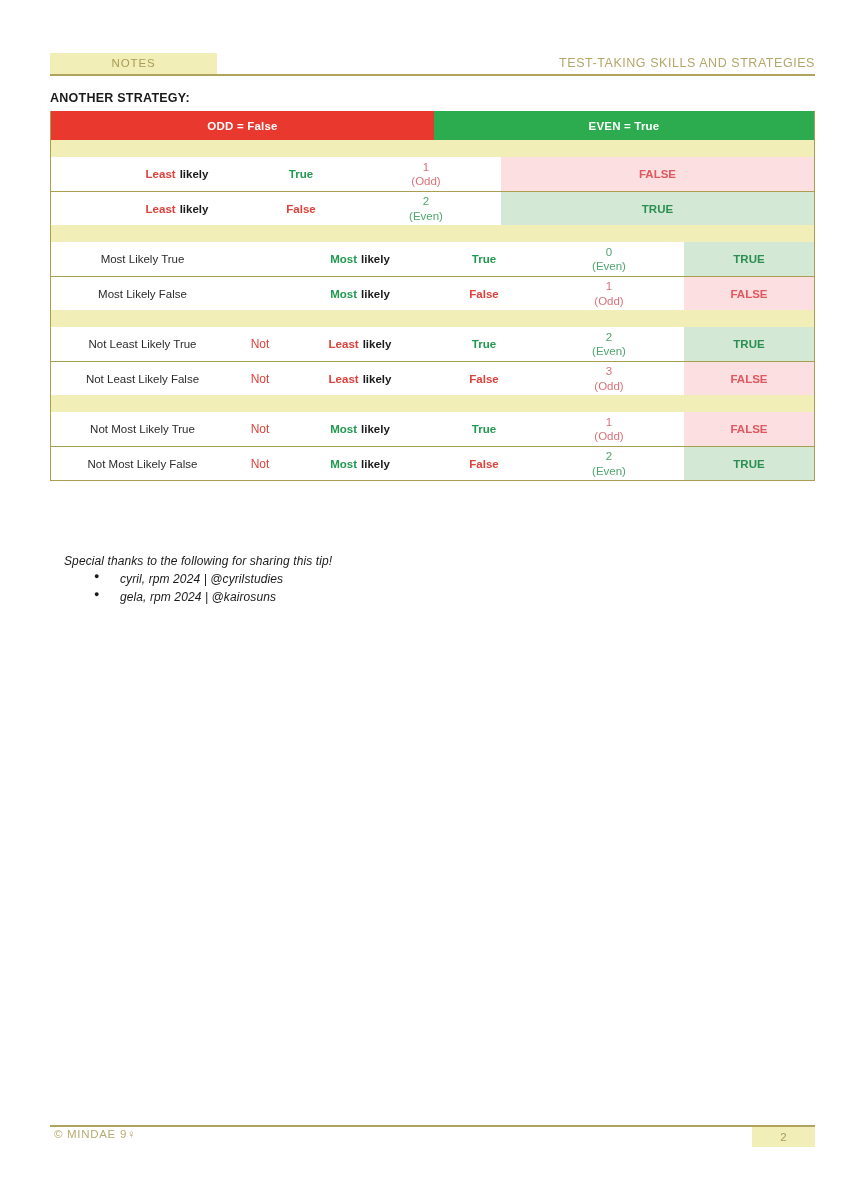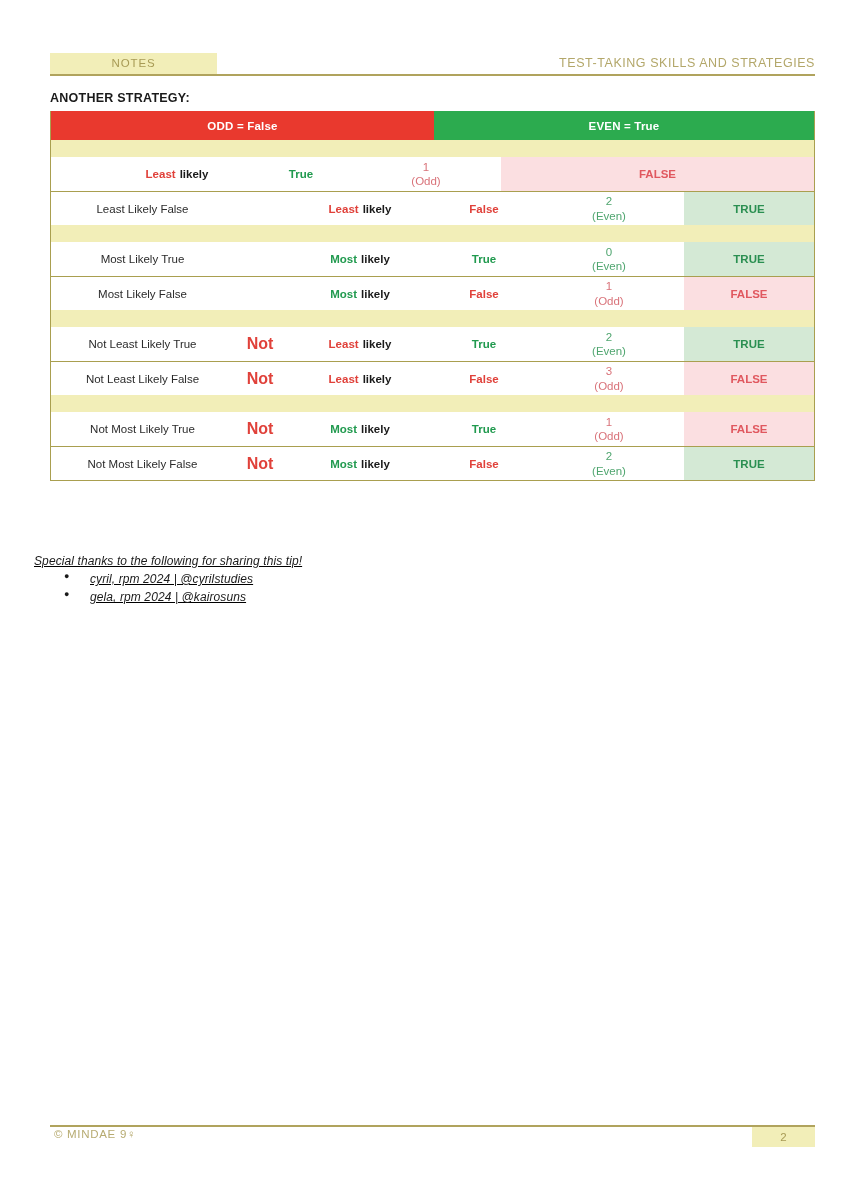--- a/index.html
+++ b/index.html
@@ -150,22 +150,22 @@
     align-items: center;
     justify-content: center;
     font-size: 11.5px;
     color: #2b2b2b;
   }
   .c-not {
     width: 52px;
     display: flex;
     align-items: center;
     justify-content: center;
-    font-size: 16px;
-    font-weight: bold;
+    font-size: 12px;
+    font-weight: normal;
     color: #e0413a;
   }
   .c-qual {
     width: 148px;
     display: flex;
     align-items: center;
     justify-content: center;
     font-size: 11.5px;
     color: #1a1a1a;
   }
@@ -215,24 +215,23 @@
     color: #2a8f51;
   }
   .c-result.false {
     background: #fbdfe1;
     color: #e0585f;
   }
 
   
   #credits {
     position: absolute;
-    left: 34px;
+    left: 64px;
     top: 554px;
     width: 600px;
-    text-decoration: underline;
   }
   #credits-intro {
     font-size: 12px;
     font-style: italic;
     color: #1a1a1a;
     letter-spacing: 0.1px;
   }
   #credits-list {
     margin: 2px 0 0 0;
     padding: 0;
@@ -335,21 +334,20 @@
           <span class="rest">likely</span>
         </div>
         <div class="c-tf green">True</div>
         <div class="c-count red">
           <span class="num">1</span>
           <span class="par">(Odd)</span>
         </div>
         <div class="c-result false">FALSE</div>
       </div>
       <div class="data-row has-divider">
-        <div class="c-phrase">Least Likely False</div>
         <div class="c-not"></div>
         <div class="c-qual">
           <span class="key red">Least</span>
           <span class="rest">likely</span>
         </div>
         <div class="c-tf red">False</div>
         <div class="c-count green">
           <span class="num">2</span>
           <span class="par">(Even)</span>
         </div>

